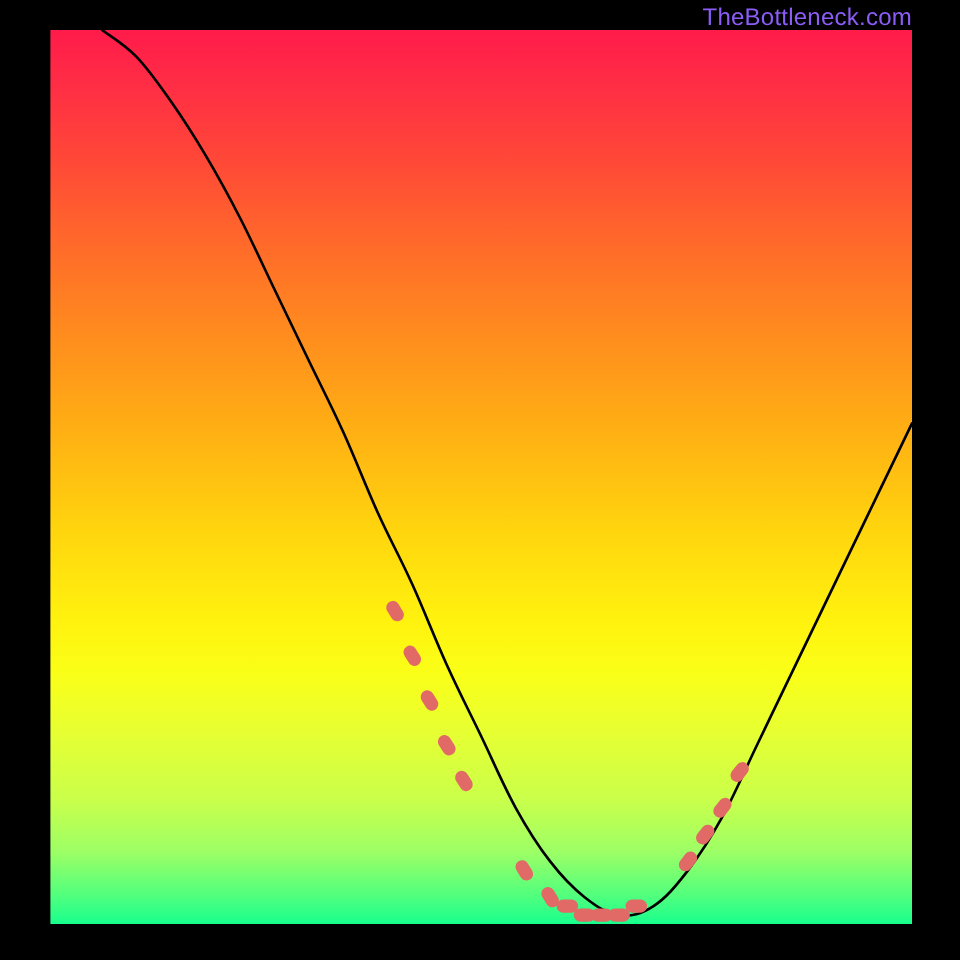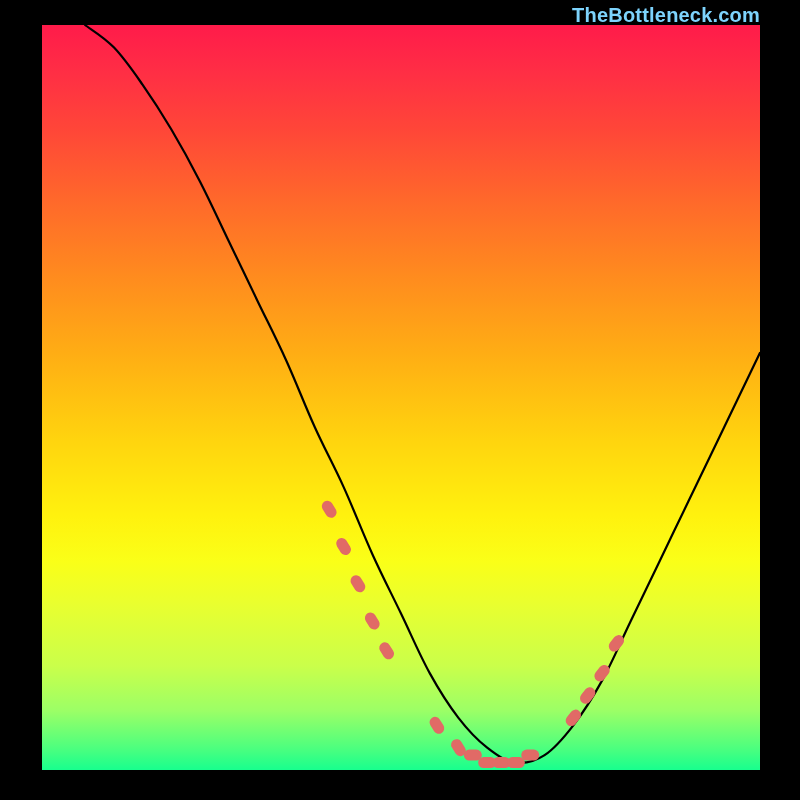--- a/index.html
+++ b/index.html
@@ -37,22 +37,22 @@
       #4eff7e 97%,
       #18ff8e 100%
     );
   }
   .watermark {
     position: absolute;
     top: 4px;
     right: 40px;
     font-family: Arial, Helvetica, sans-serif;
     font-size: 20px;
-    font-weight: 700;
-    color: #7dd3fc;
+    font-weight: 400;
+    color: #8b5cf6;
     letter-spacing: 0.2px;
   }
   svg.curve-layer {
     position: absolute;
     left: 0;
     top: 0;
     width: 800px;
     height: 800px;
     pointer-events: none;
   }

